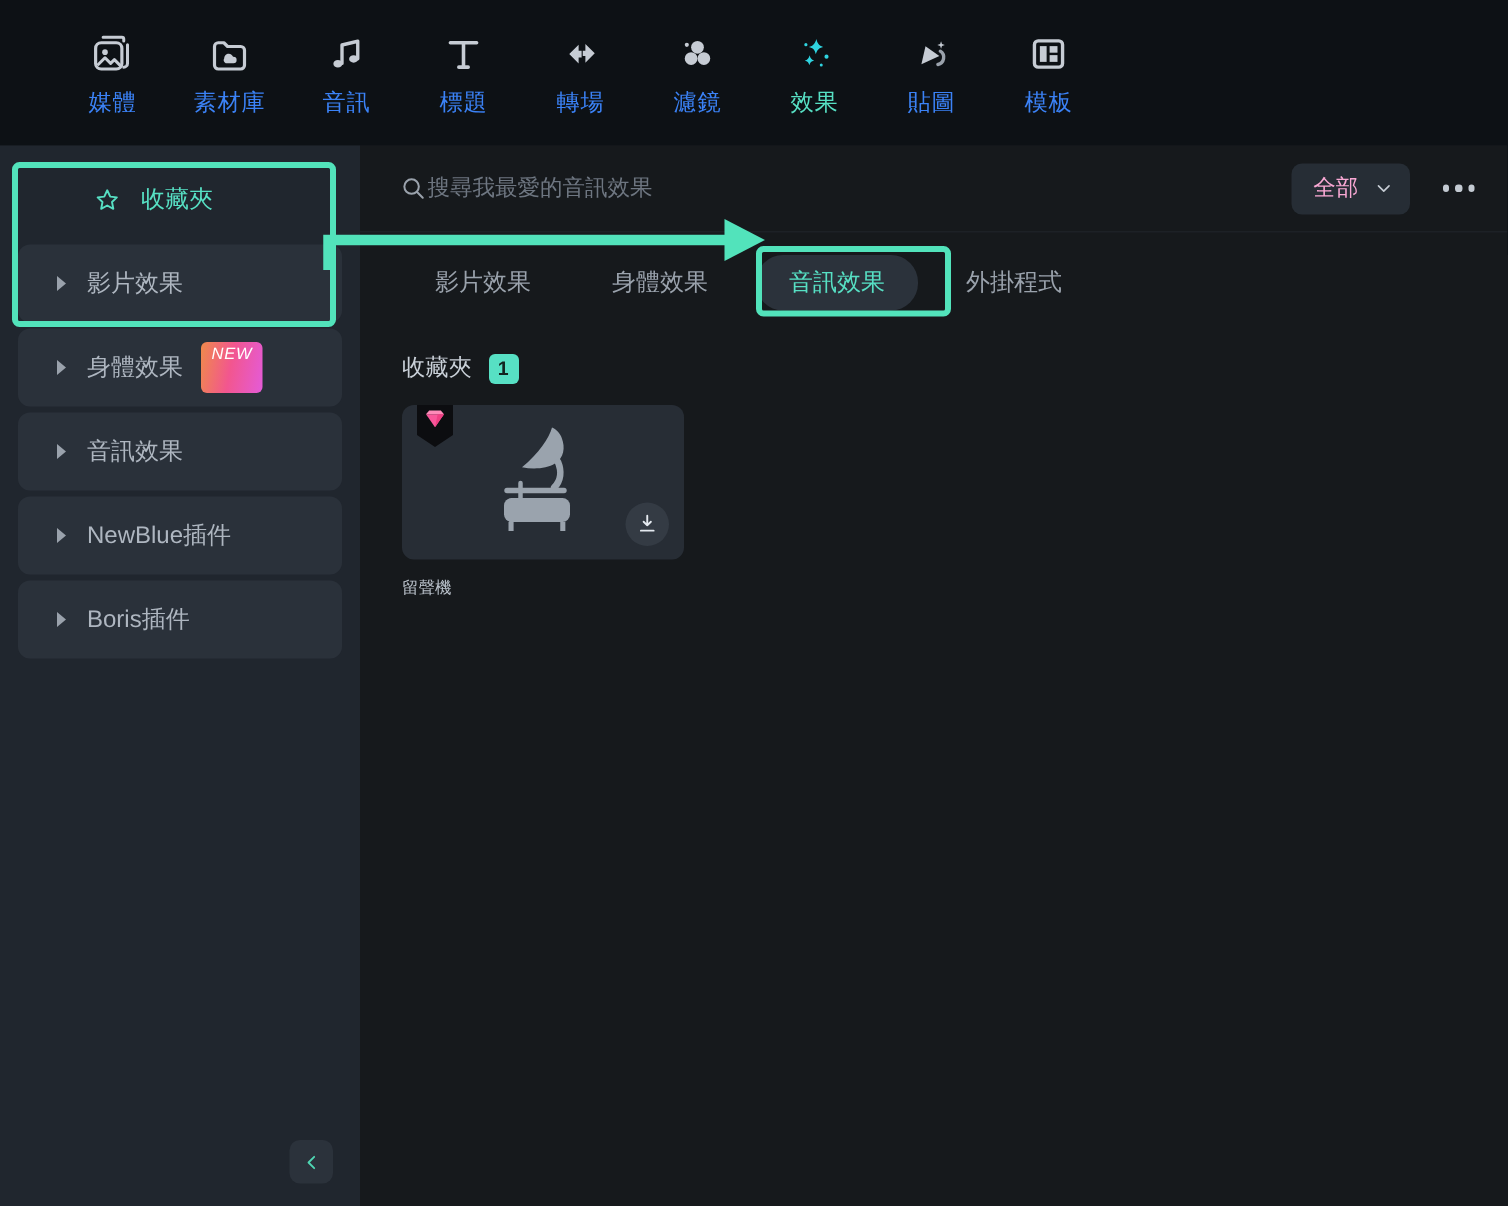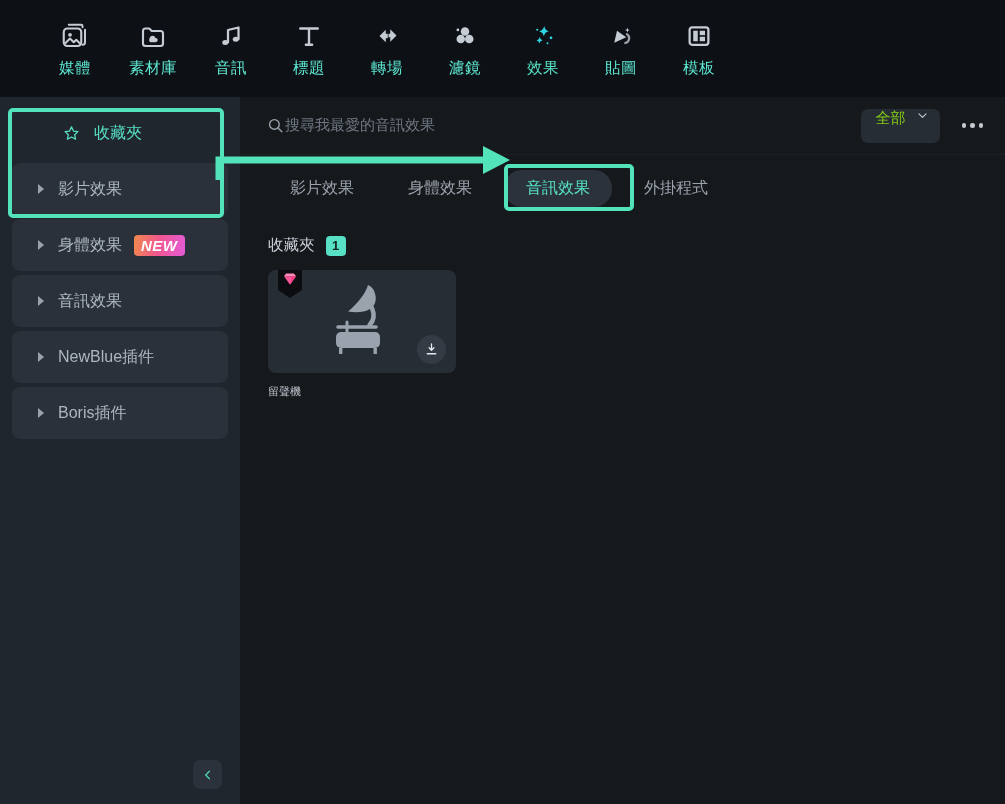--- a/index.html
+++ b/index.html
@@ -16,21 +16,21 @@
     position: absolute; left: 0; top: 0; width: 1005px; height: 97px;
     background: #0d1115;
     display: flex; align-items: center; padding-left: 36px;
   }
   .tb-item {
     width: 78px; height: 70px;
     display: flex; flex-direction: column; align-items: center; justify-content: center;
     gap: 5px; cursor: pointer; color: #c6ccd4;
   }
   .tb-item .tb-ico { height: 34px; display: flex; align-items: center; justify-content: center; }
-  .tb-item .tb-lbl { font-size: 15.5px; letter-spacing: .5px; color: #5eead4; }
+  .tb-item .tb-lbl { font-size: 15.5px; letter-spacing: .5px; color: #3b82f6; }
   .tb-item.active .tb-lbl { color: #57e0c4; }
 
   
   .sidebar {
     position: absolute; left: 0; top: 97px; width: 240px; height: 707px;
     background: #20262e;
   }
   .side-group { padding-top: 6px; }
   .side-row {
     position: relative; height: 52px; margin: 4px 12px; border-radius: 8px;
@@ -46,22 +46,22 @@
   .side-row .caret-r {
     width: 0; height: 0; margin-left: 26px; margin-right: 14px;
     border-top: 5px solid transparent; border-bottom: 5px solid transparent;
     border-left: 6px solid #9aa2ac;
   }
   .side-row .s-ico { width: 22px; margin-left: 48px; margin-right: 12px;
     display:flex; align-items:center; justify-content:center; }
   .side-row.fav { color: #57e0c4; }
   .side-row.boxed { background: #2a313a; }
   .badge-new {
-    margin-left: 12px; font-size: 15px; font-weight: bold; font-style: italic;
-    color: #ffffff; padding: 2px 7px 2px; border-radius: 4px;
+    margin-left: 12px; font-size: 11px; font-weight: normal; font-style: italic;
+    color: #ffffff; padding: 2px 7px 20px; border-radius: 4px;
     background: linear-gradient(100deg, #f08a4b 0%, #f2568f 48%, #e45bd8 100%);
     letter-spacing: .5px;
   }
 
   
   .collapse-btn {
     position: absolute; left: 193px; top: 760px; width: 29px; height: 29px;
     border-radius: 7px; background: #2b323b;
     display: flex; align-items: center; justify-content: center; cursor: pointer;
   }
@@ -69,23 +69,23 @@
   
   .main { position: absolute; left: 240px; top: 97px; width: 765px; height: 707px; background: #16191c; }
 
   .searchbar {
     position: relative; height: 58px; display: flex; align-items: center;
     padding: 0 18px 0 26px; border-bottom: 1px solid #1d2126;
   }
   .search-input-wrap { display: flex; align-items: center; flex: 1; }
   .search-ph { font-size: 15px; color: #6e7681; }
   .filter-pill {
-    display: flex; align-items: flex-start; gap: 10px; height: 34px;
+    display: flex; align-items: center; gap: 10px; height: 34px;
     padding: 0 11px 0 15px; border-radius: 7px; background: #262d35;
-    color: #84cc16; font-size: 15px; cursor: pointer;
+    color: #f9a8d4; font-size: 15px; cursor: pointer;
   }
   .dots { margin-left: 18px; display: flex; gap: 4px; cursor: pointer; padding: 8px 4px; }
   .dots i { width: 4.5px; height: 4.5px; border-radius: 50%; background: #c3cad2; display: block; }
 
   .tabsrow { display: flex; align-items: center; height: 66px; padding-left: 28px; gap: 10px; }
   .tab {
     padding: 8px 22px; border-radius: 18px; font-size: 16px;
     color: #9aa2ac; cursor: pointer;
   }
   .tab.active { background: #2b323b; color: #57e0c4; }

